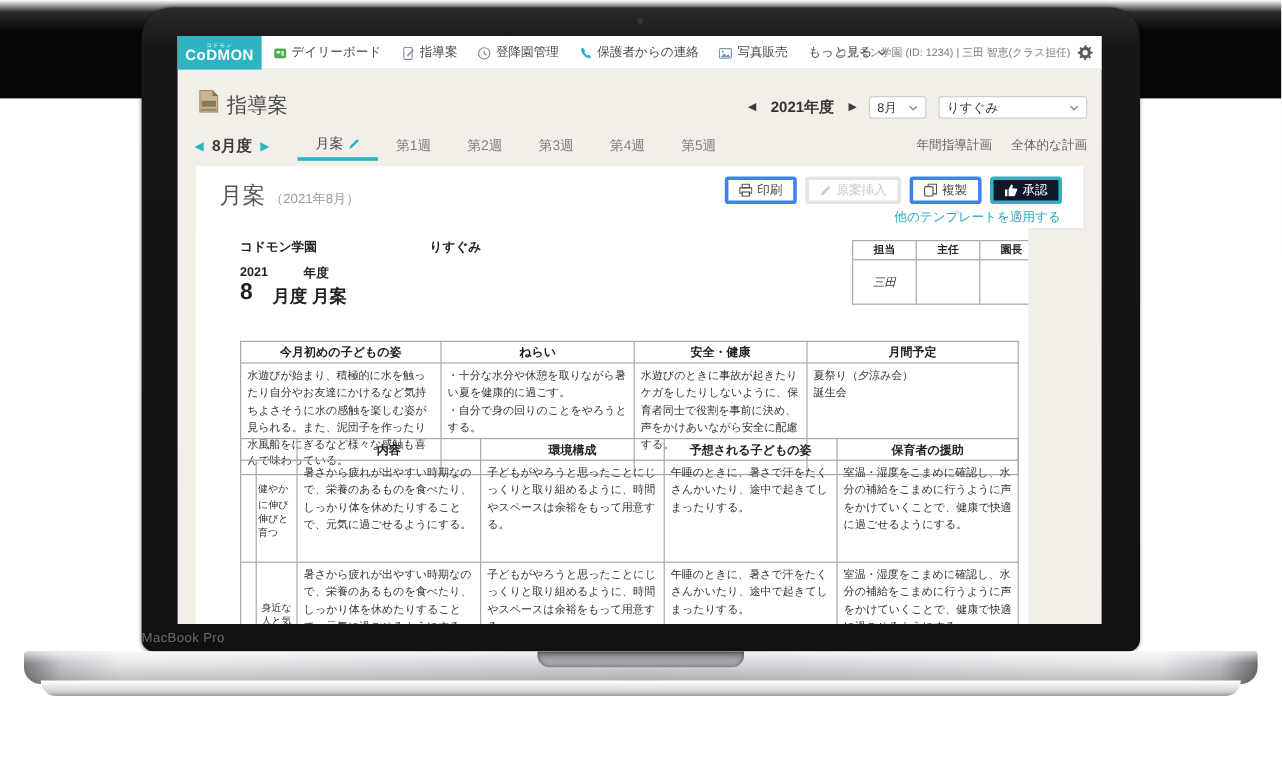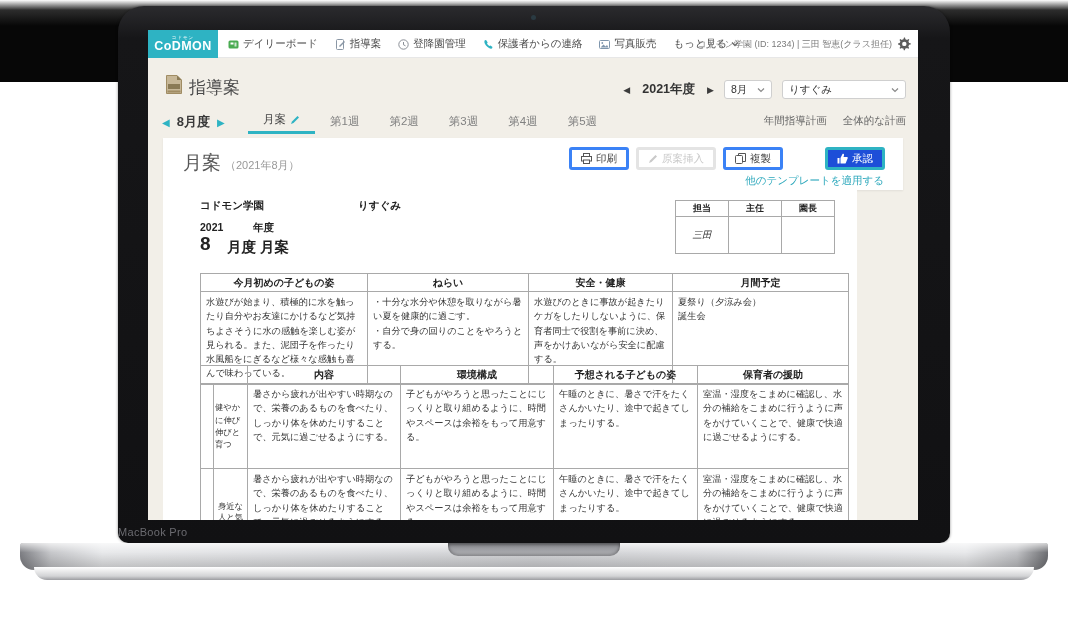--- a/index.html
+++ b/index.html
@@ -70,42 +70,42 @@
   #steps { position:absolute; left:0; top:0; width:200px; display:flex; }
   .st { width:50px; display:flex; flex-direction:column; align-items:center; }
   .st-label { font-size:9px; color:#b3b3b3; line-height:1; margin-top:6px; }
   .st.done .st-label { color:#2eb3c3; }
   .st.current .st-label { color:#19a4b8; font-weight:bold; font-size:9.5px; }
   .st-dot { width:9px; height:9px; border-radius:50%; background:#e0e0e0; margin-top:6px; z-index:2; }
   .st.done .st-dot, .st.current .st-dot { background:#2eb3c3; }
   #toolbar-buttons { right:18px; top:9px; display:flex; gap:7px; height:23px; }
   .btn { display:flex; align-items:center; gap:4px; padding:0 9px; background:#fff; border:3px solid #3b82f6; border-radius:3px; font-size:10.5px; color:#444; cursor:pointer; white-space:nowrap; }
   .btn.disabled { color:#c9c9c9; border-color:#e4e4e4; cursor:default; }
-  .btn.primary { background:#1d4ed8; border-color:#2eb3c3; color:#fff;margin-left:35px; }
+  .btn.primary { background:#0f172a; border-color:#2eb3c3; color:#fff; }
   #template-link { right:19px; top:36px; font-size:10.5px; color:#2ca8bc; cursor:pointer; }
 
   
   #paper { left:15px; top:160px; width:694px; height:330px; background:#fff; overflow:hidden; }
   .doc-bold { font-weight:bold; color:#222; }
   #doc-school { left:37px; top:9px; font-size:10.5px; }
   #doc-class { left:195px; top:9px; font-size:10.5px; }
   #doc-year { left:37px; top:31px; font-size:10.5px; }
   #doc-year-sfx { left:90px; top:31px; font-size:10.5px; }
   #doc-month { left:37px; top:43px; font-size:19px; }
   #doc-title-sfx { left:64px; top:48px; font-size:14.5px; }
 
   table { border-collapse:collapse; table-layout:fixed; }
   th,td { border:1px solid #a9a9a9; vertical-align:top; color:#333; overflow:hidden; }
   th { font-weight:bold; text-align:center; vertical-align:middle; color:#222; }
 
-  #approval { left:512px; top:10px; width:160px; }
+  #approval { left:547px; top:10px; width:160px; }
   #approval th { height:16px; font-size:9px; }
   #approval td { height:37px; font-size:9.5px; text-align:center; vertical-align:middle;font-style:italic; }
 
-  #table1 { left:37px; top:83px; width:648px; }
+  #table1 { left:37px; top:94px; width:648px; }
   #table1 th { height:18px; font-size:10px; }
   #table1 td { height:56px; font-size:9.2px; line-height:1.55; padding:3px 5px; white-space:pre-line; }
 
   #table2 { left:37px; top:175px; width:648px; }
   #table2 th { height:18px; font-size:10px; }
   #table2 td.content { font-size:9.2px; line-height:1.55; padding:3px 5px; white-space:pre-line; }
   #table2 tr.r1 td { height:85px; }
   #table2 tr.r2 td { height:140px; }
   td.sec { width:13px; }
   td.sec-v { font-size:9px; text-align:center; padding-top:5px; writing-mode:vertical-rl; text-orientation:upright; letter-spacing:2px; color:#333; }

